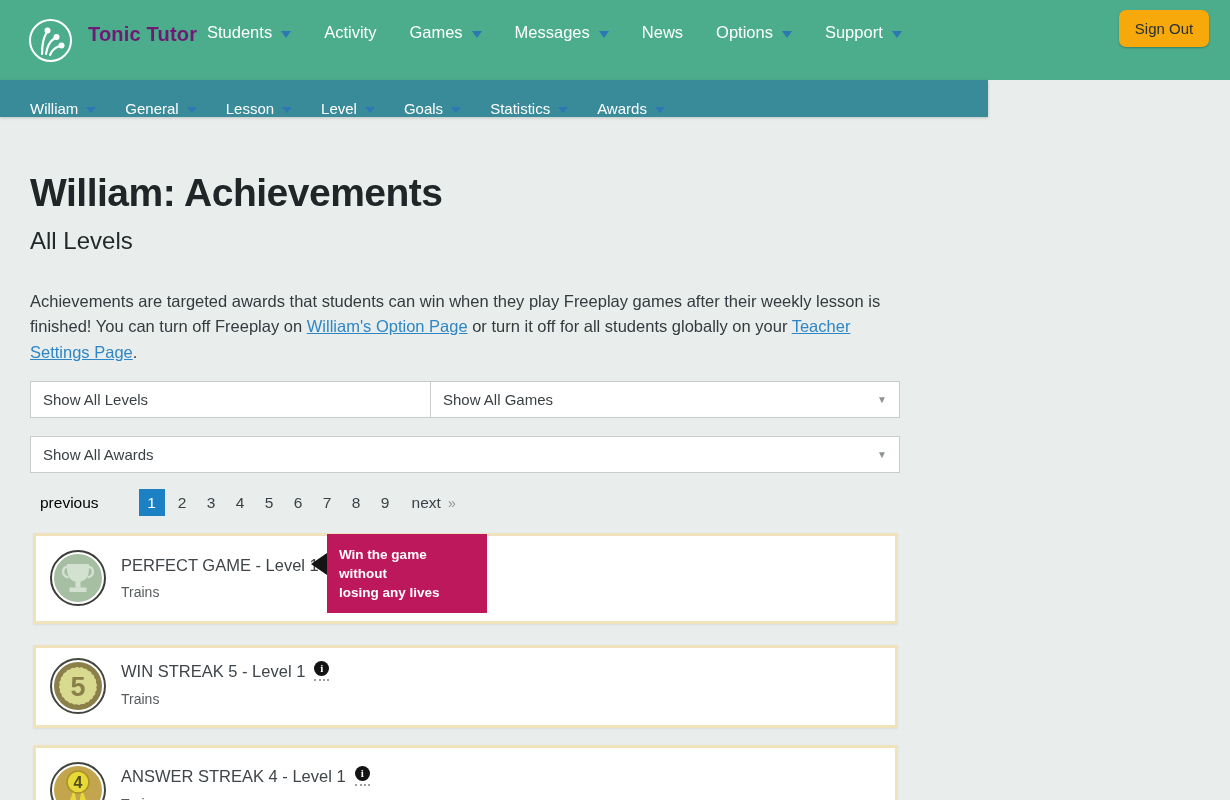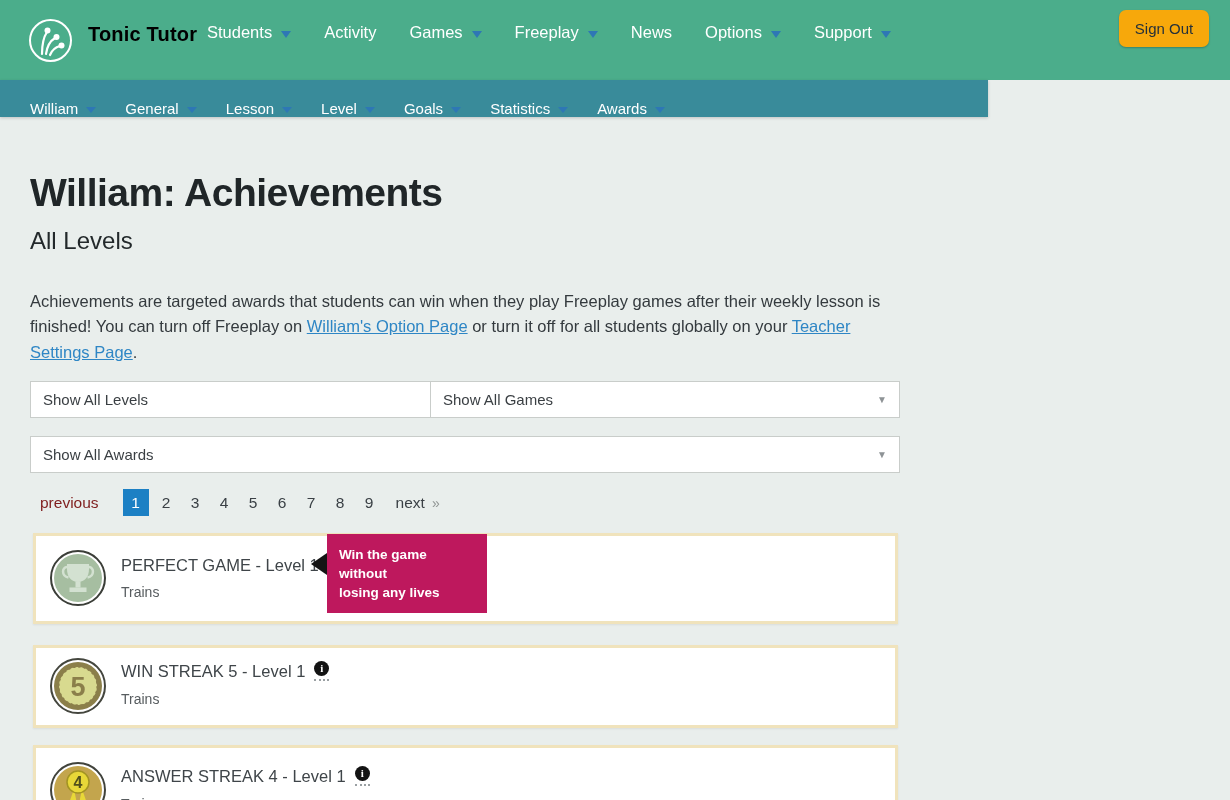--- a/index.html
+++ b/index.html
@@ -3,21 +3,21 @@
 <meta charset="utf-8">
 <style>
   * { margin:0; padding:0; box-sizing:border-box; }
   html,body { width:1230px; height:800px; overflow:hidden; }
   body { background:#E9EEEC; font-family:"Liberation Sans", sans-serif; position:relative; }
 
   
   .header { position:absolute; left:0; top:0; width:1230px; height:80px; background:#4BAD8B; }
   .logo { position:absolute; left:28px; top:18px; width:45px; height:45px; }
   .brand { position:absolute; left:88px; top:0; height:68px; display:flex; align-items:center;
-           color:#000000; font-size:20px; font-weight:bold; letter-spacing:.2px; }
+           color:#701a75; font-size:20px; font-weight:bold; letter-spacing:.2px; }
   .top-nav { position:absolute; left:207px; top:0; height:65px; display:flex; align-items:center; gap:33px; }
   .top-nav .nav-item { display:flex; align-items:center; color:#fff; font-size:16.5px; cursor:pointer; }
   .caret { width:0; height:0; border-left:5.5px solid transparent; border-right:5.5px solid transparent;
            border-top:7px solid #2E77B5; margin-left:9px; margin-top:3px; }
   .signout-btn { position:absolute; left:1119px; top:10px; width:90px; height:37px; background:#F7A80B;
                  color:#25313A; font-size:15px; display:flex; align-items:center; justify-content:center;
                  border:none; border-radius:7px; cursor:pointer; box-shadow:0 1px 2px rgba(0,0,0,.25);
                  font-family:"Liberation Sans", sans-serif; }
 
   
@@ -35,21 +35,21 @@
   
   .select { position:absolute; height:37px; background:#fff; border:1px solid #C9CDCA; display:flex;
             align-items:center; padding:0 12px; font-size:15px; color:#3A3F43; cursor:pointer; }
   .select .sel-caret { margin-left:auto; color:#8E9396; font-size:10px; }
   #select-levels { left:30px; top:381px; width:442px; }
   #select-games  { left:430px; top:381px; width:470px; }
   #select-awards { left:30px; top:436px; width:870px; }
 
   
   .pagination { position:absolute; left:40px; top:489px; display:flex; align-items:center; font-size:15.5px; }
-  .pagination .previous { color:#7f1d1d; margin-right:24px; }
+  .pagination .previous { color:#000000; margin-right:40px; }
   .pagination .page { width:29px; height:27px; line-height:27px; text-align:center; color:#3A4045; cursor:pointer; }
   .pagination .page.active { width:26px; background:#1C80C4; color:#fff; margin-right:3px; }
   .pagination .next { margin-left:12px; color:#3A4045; cursor:pointer; }
   .pagination .next-symbol { margin-left:7px; color:#909594; font-size:14px; cursor:pointer; }
 
   
   .card { position:absolute; left:33px; width:865px; background:#fff; border:3px solid #F0E3BC;
           box-shadow:0 1px 2px rgba(0,0,0,.07); }
   #card-0 { top:533px; height:91px; }
   #card-1 { top:645px; height:83px; }
@@ -94,21 +94,21 @@
       <span class="caret"></span>
     </div>
     <div class="nav-item">
       <span>Activity</span>
     </div>
     <div class="nav-item">
       <span>Games</span>
       <span class="caret"></span>
     </div>
     <div class="nav-item">
-      <span>Freeplay</span>
+      <span>Messages</span>
       <span class="caret"></span>
     </div>
     <div class="nav-item">
       <span>News</span>
     </div>
     <div class="nav-item">
       <span>Options</span>
       <span class="caret"></span>
     </div>
     <div class="nav-item">

